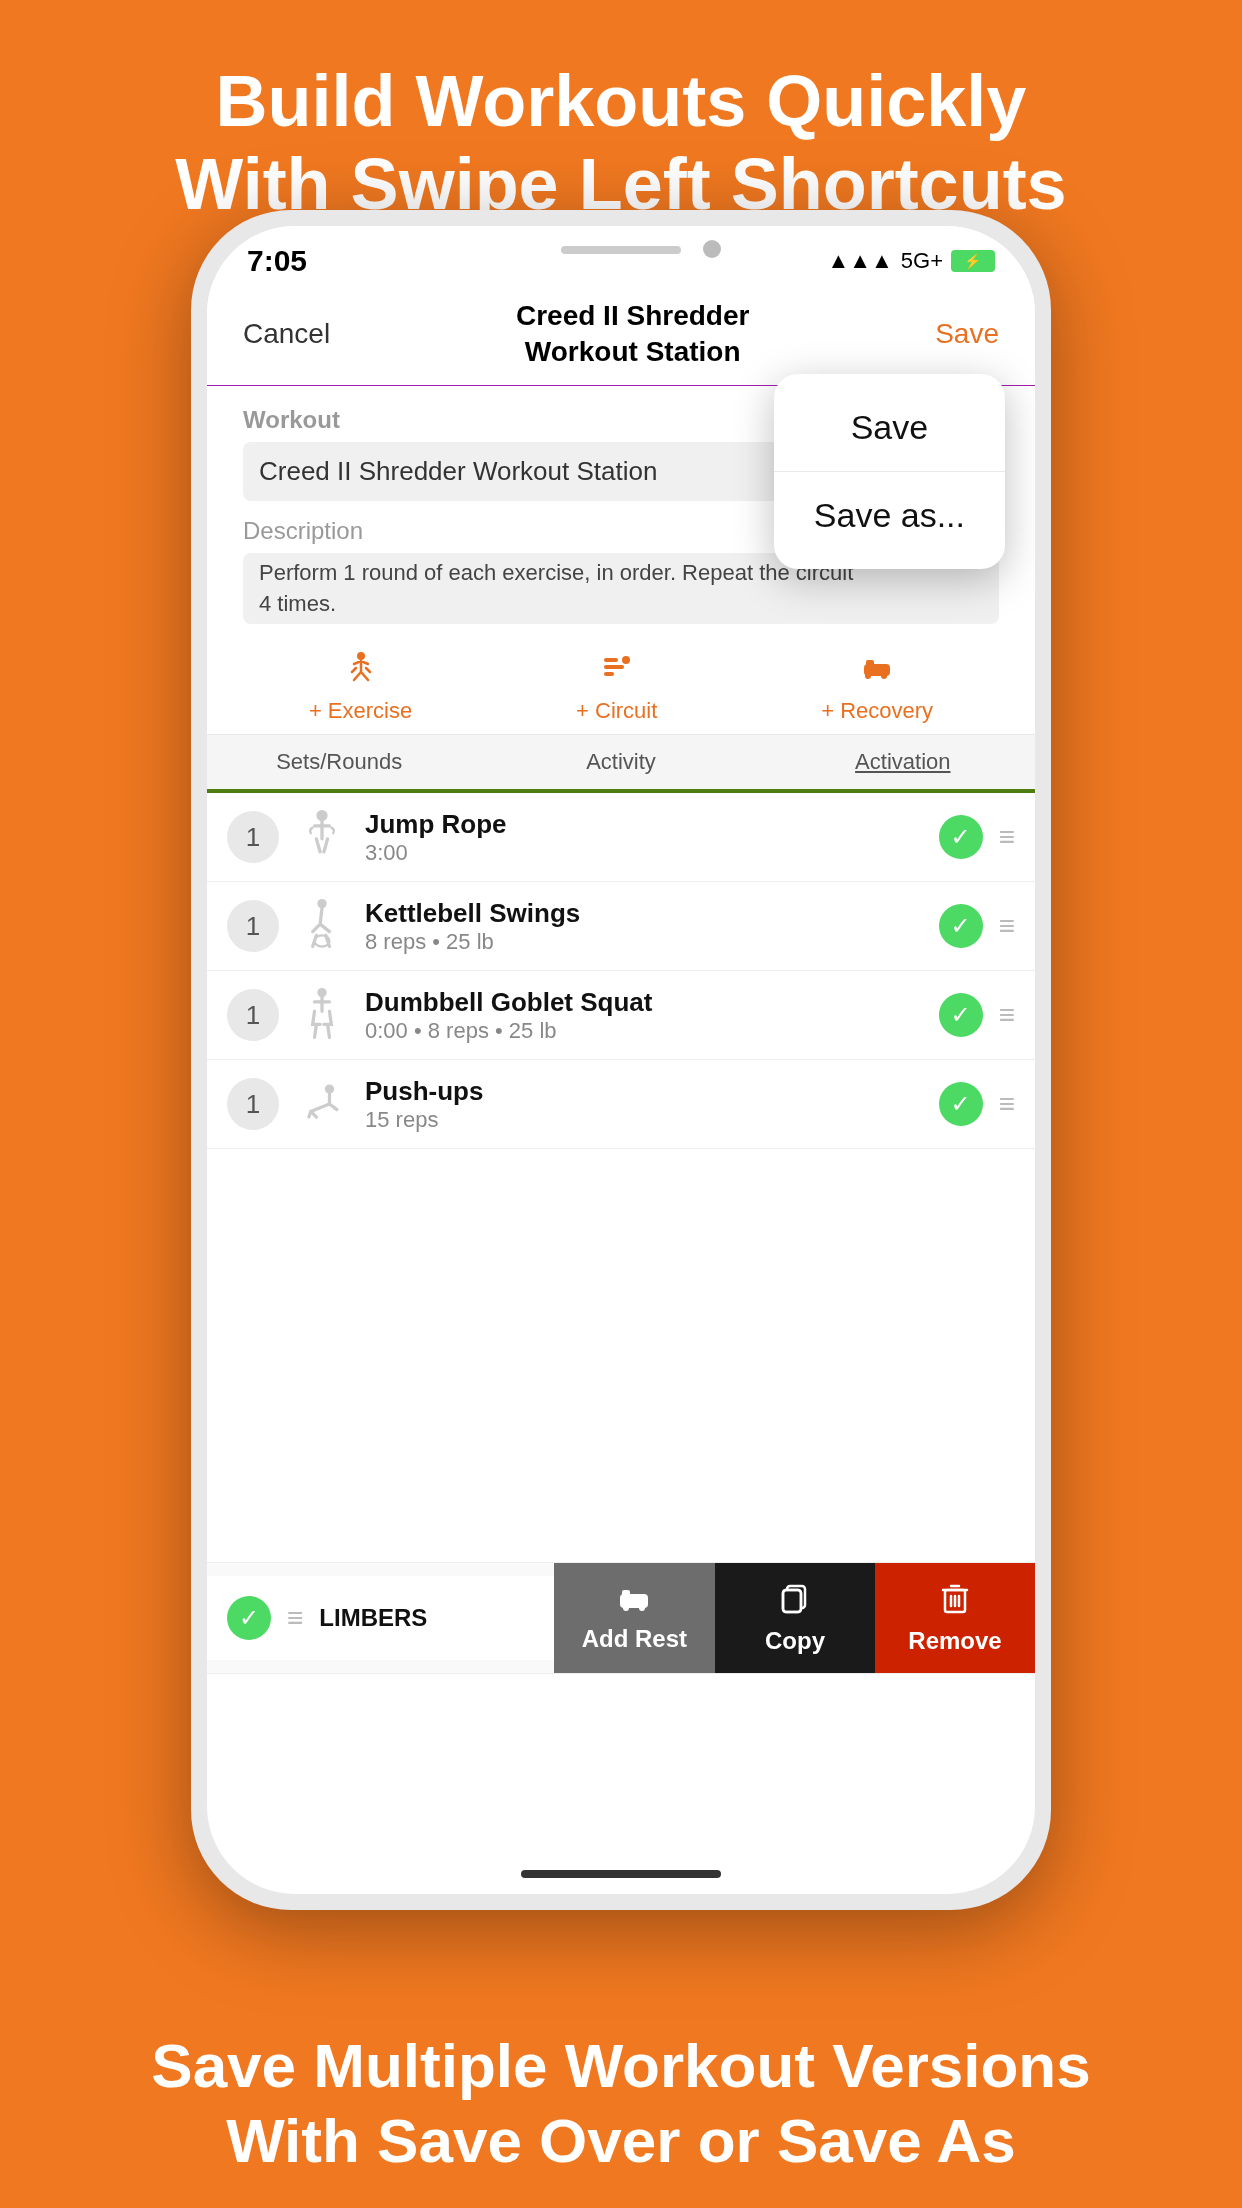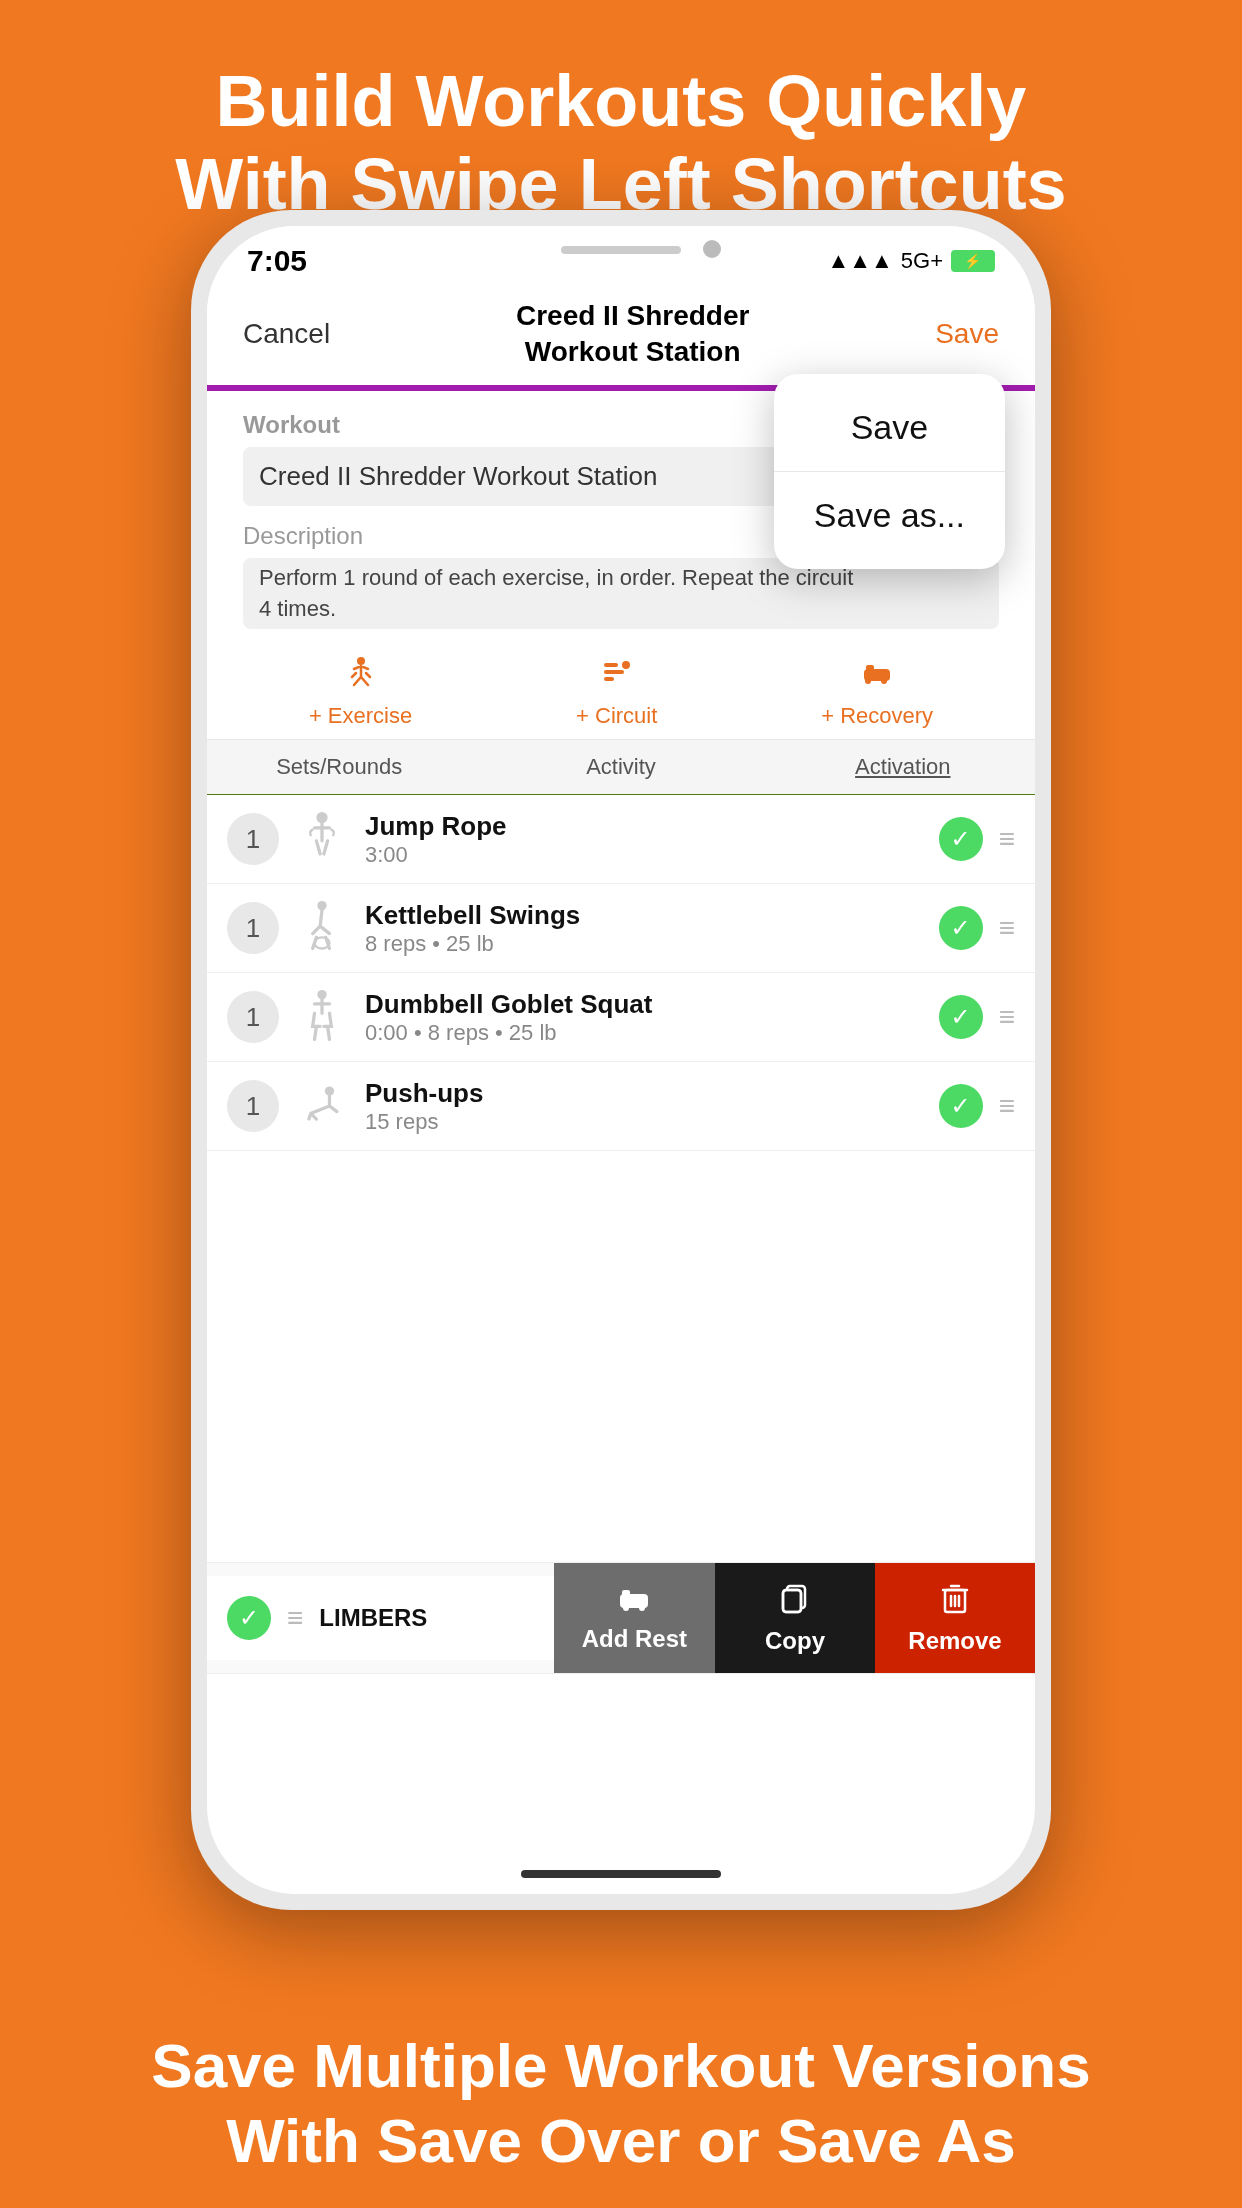--- a/index.html
+++ b/index.html
@@ -88,21 +88,21 @@
       font-size: 14px;
     }
 
     
     .nav-bar {
       display: flex;
       justify-content: space-between;
       align-items: center;
       padding: 10px 36px 14px;
       background: white;
-      border-bottom: 6px solid #a21caf;
+      border-bottom: 1px solid #a21caf;
     }
 
     .nav-cancel {
       font-size: 28px;
       color: #333;
     }
 
     .nav-title {
       font-size: 28px;
       font-weight: 700;
@@ -178,21 +178,21 @@
 
     .add-btn-label {
       font-size: 22px;
       color: #E87020;
     }
 
     
     .table-header {
       display: flex;
       background: #f5f5f5;
-      border-bottom: 1px solid #4d7c0f;
+      border-bottom: 4px solid #4d7c0f;
     }
 
     .th-cell {
       text-align: center;
       padding: 14px 10px;
       font-size: 22px;
       color: #555;
       font-weight: 500;
     }
 

